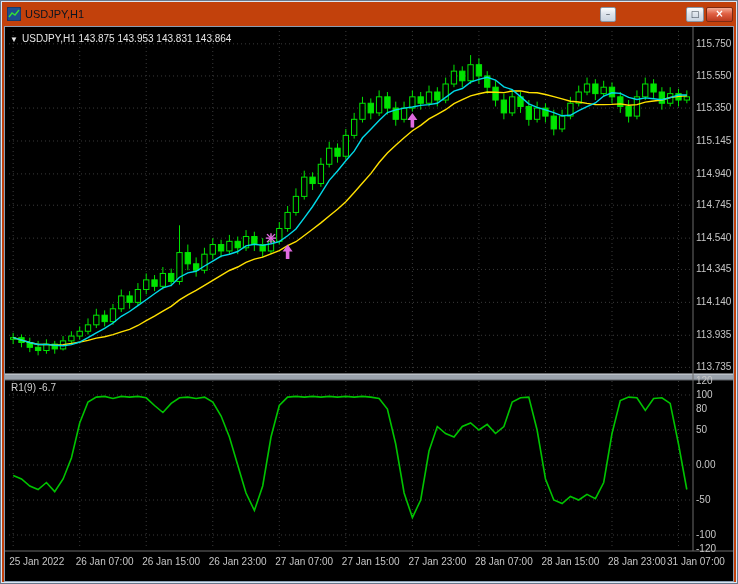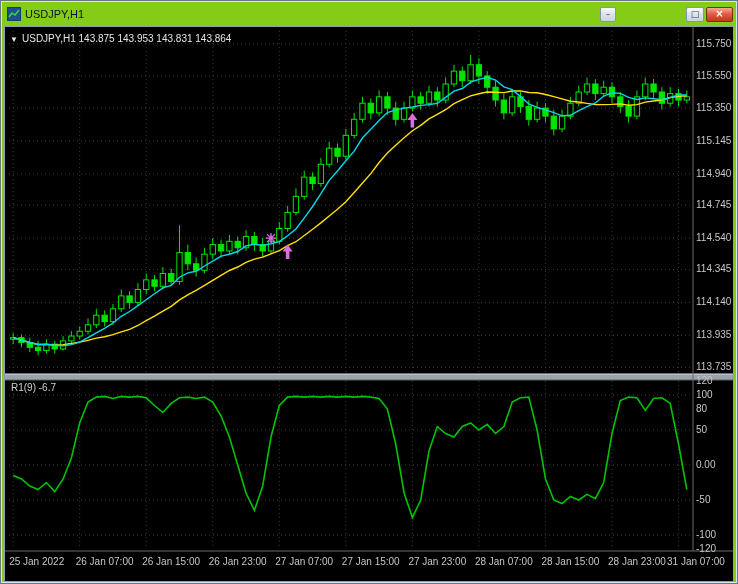--- a/index.html
+++ b/index.html
@@ -1,16 +1,16 @@
 <!DOCTYPE html>
 <html><head>
 <meta charset="utf-8">
 <style>
   html,body{margin:0;padding:0;width:738px;height:584px;overflow:hidden;background:#e8e8e8;font-family:"Liberation Sans",sans-serif;}
-  .window{width:738px;height:584px;box-sizing:border-box;background:#84cc16;border:1px solid #67778a;padding:3px;box-shadow:inset 0 0 0 1px #d9e6f4;}
+  .window{width:738px;height:584px;box-sizing:border-box;background:#c2410c;border:1px solid #67778a;padding:3px;box-shadow:inset 0 0 0 1px #d9e6f4;}
   .titlebar{height:20px;display:flex;align-items:center;padding:0 1px 2px 3px;}
   .app-icon{width:14px;height:14px;margin-right:4px;flex:0 0 auto;}
   .title{font-size:11px;color:#0a1420;white-space:nowrap;}
   .tb-spacer{flex:1;}
   .tb-btn{box-sizing:border-box;height:15px;border:1px solid #8795a5;border-radius:2px;background:linear-gradient(#fcfdfe,#dde4ec 45%,#c9d3df);color:#3a4450;font-size:9px;line-height:12px;text-align:center;padding:0;cursor:default;font-family:"DejaVu Sans",sans-serif;}
   .tb-btn.min{width:16px;}
   .tb-gap{width:70px;}
   .tb-btn.restore{width:18px;margin-right:2px;}
   .tb-btn.close{width:27px;background:linear-gradient(#f5ad97,#e06043 45%,#bc3a1d);border-color:#7c2a12;color:#fff;font-weight:bold;font-size:10px;}
   .client{height:556px;background:#000;border:1px solid #8d9eb2;box-sizing:border-box;}

